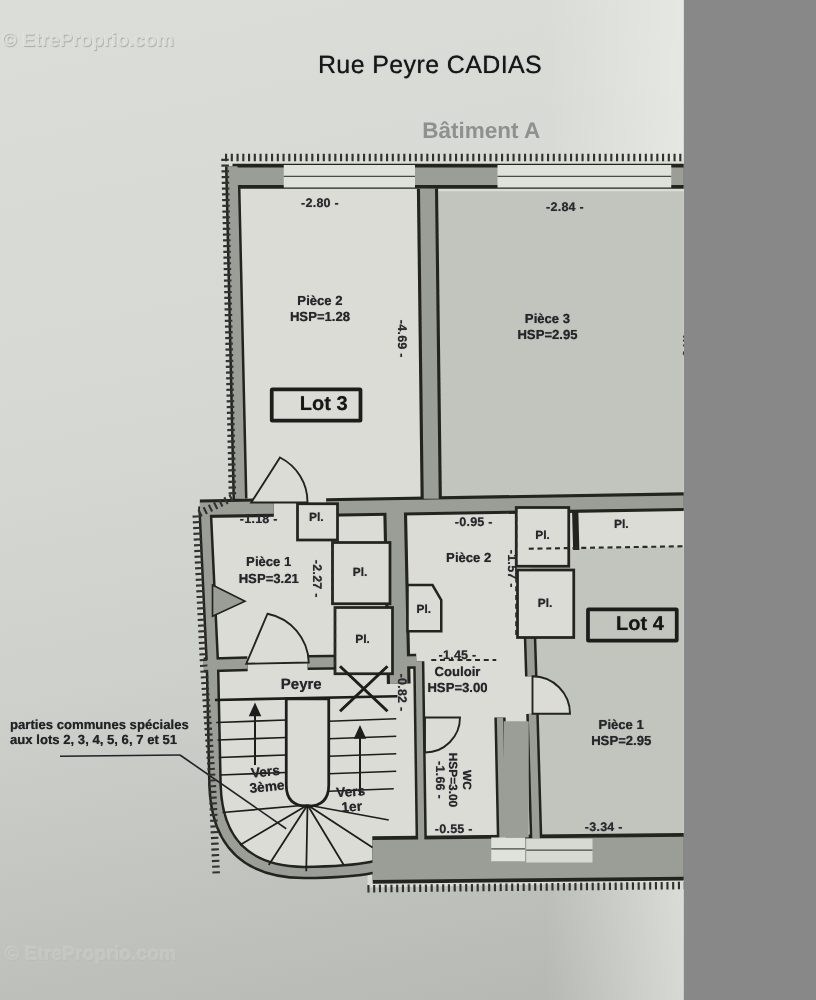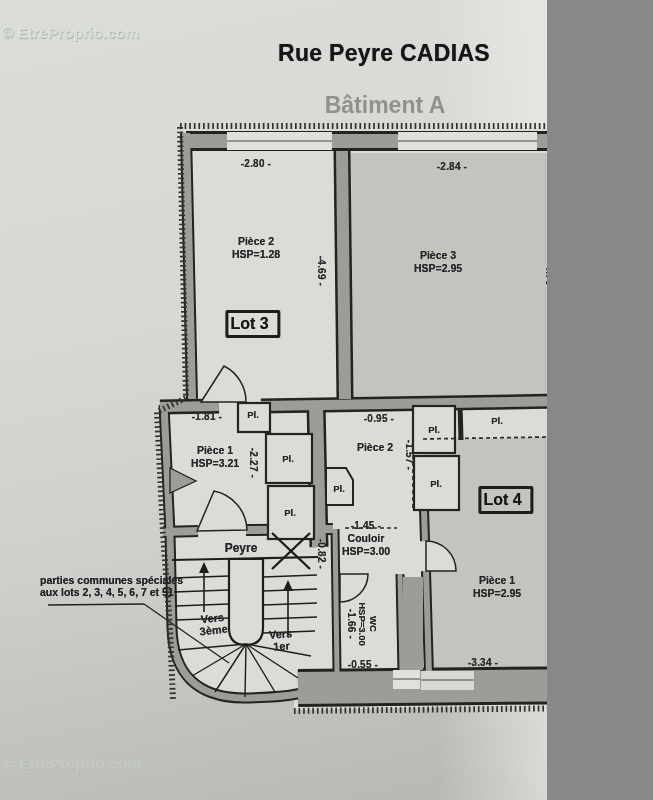--- a/index.html
+++ b/index.html
@@ -15,38 +15,37 @@
     position:absolute;transform:translate(-50%,-50%);
     color:#26262a;white-space:nowrap;text-align:center;
     font-weight:bold;font-size:10.5px;line-height:13px;
     text-shadow:0 0 .6px rgba(35,35,40,.75);
   }
   .rot90{transform:translate(-50%,-50%) rotate(90deg);}
   .dim{font-size:10px;letter-spacing:.2px;color:#2b2b2f;}
   .pl{font-size:9.5px;}
   .lot{
     font-size:16px;border:3px solid #1d1d1b;border-radius:2px;
-    padding:1px 9px 2px 2px;color:#171715;line-height:19px;
+    padding:1px 9px 2px 21px;color:#171715;line-height:19px;
   }
   .palier-lbl{font-size:12px;}
   .vers{font-size:11px;line-height:12px;}
   .annot{
     position:absolute;left:8px;top:574px;transform:none;text-align:left;
     font-weight:bold;font-size:10.5px;line-height:12px;color:#222226;
     text-shadow:0 0 .6px rgba(35,35,40,.75);
-    margin-left:32px;
   }
   .title{
-    position:absolute;left:384px;top:53px;transform:translate(-50%,-50%);
-    font-size:23px;font-weight:bold;color:#161618;letter-spacing:.3px;
+    position:absolute;left:344px;top:53px;transform:translate(-50%,-50%);
+    font-size:20px;font-weight:normal;color:#161618;letter-spacing:.3px;
     text-shadow:0 0 .7px rgba(20,20,25,.8);white-space:nowrap;
   }
   .subtitle{
     position:absolute;left:385px;top:105px;transform:translate(-50%,-50%);
-    font-size:23px;font-weight:bold;color:#8f918f;white-space:nowrap;
+    font-size:18px;font-weight:bold;color:#8f918f;white-space:nowrap;
   }
   .wm{
     position:absolute;font-size:15.5px;font-weight:bold;white-space:nowrap;
     color:#d9ddd8;text-shadow:.6px .6px .7px #a3a7a2,-.5px -.5px .6px #eaeee9;
   }
   .wm-top{left:2px;top:24px;opacity:.9;}
   .wm-bottom{left:4px;top:755px;opacity:.22;}
   .chevron{position:absolute;left:620px;top:146px;}
 </style>
 </head>
@@ -204,21 +203,21 @@
   <div class="lbl dim rot90" style="left:321px;top:271px">-4.69 -</div>
   <div class="lbl lot" style="left:253px;top:324px">Lot 3</div>
 
   <div class="lbl dim" style="left:452px;top:166px">-2.84 -</div>
   <div class="lbl" style="left:438px;top:262px">
     <div>Pièce 3</div>
     <div>HSP=2.95</div>
   </div>
   <div class="lbl dim rot90" style="left:549px;top:277px">-4.70 -</div>
 
-  <div class="lbl dim" style="left:207px;top:416px">-1.81 -</div>
+  <div class="lbl dim" style="left:207px;top:416px">-1.18 -</div>
   <div class="lbl pl" style="left:253px;top:414px">Pl.</div>
   <div class="lbl" style="left:215px;top:457px">
     <div>Pièce 1</div>
     <div>HSP=3.21</div>
   </div>
   <div class="lbl dim rot90" style="left:253px;top:463px">-2.27 -</div>
   <div class="lbl pl" style="left:288px;top:458px">Pl.</div>
   <div class="lbl pl" style="left:290px;top:512px">Pl.</div>
   <div class="lbl pl" style="left:339px;top:488px">Pl.</div>
 

